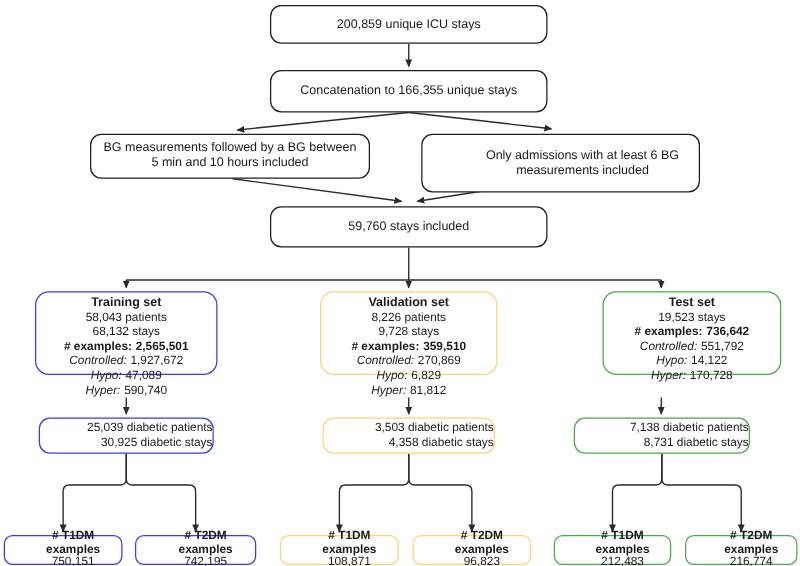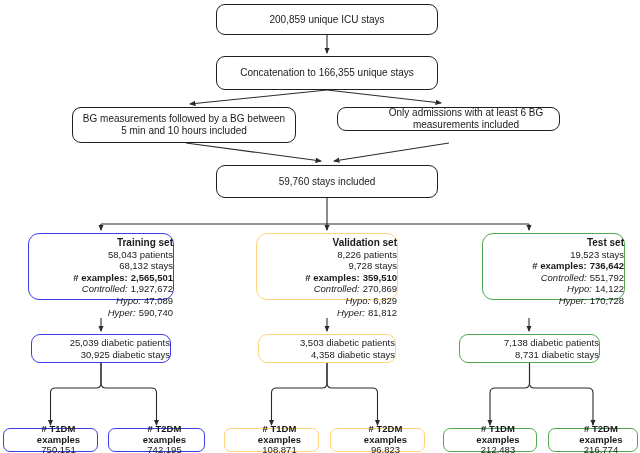--- a/index.html
+++ b/index.html
@@ -11,21 +11,21 @@
   }
   svg.connectors { position:absolute; left:0; top:0; width:640px; height:453px; }
   .node {
     position:absolute; background:#ffffff; border:1.3px solid #1f1f1f;
     border-radius:9px; display:flex; flex-direction:column;
     align-items:center; justify-content:center; text-align:center;
     font-size:10px; line-height:12px; padding:2px 6px;
   }
   .set-box {
     position:absolute; background:#ffffff; border:1.6px solid #888;
-    border-radius:11px; text-align:right; font-size:9.5px;
+    border-radius:11px; text-align:center; font-size:9.5px;
     line-height:11.6px; padding-top:3px; height:67px;
   }
   .set-title { font-weight:bold; font-size:10px; }
   .bold { font-weight:bold; }
   .ital { font-style:italic; }
   .v { margin-left:3px; }
   .vb { margin-left:3px; font-weight:bold; }
   .small-node {
     position:absolute; background:#ffffff; border:1.6px solid #888;
     border-radius:9px; text-align:right; font-size:9.5px;
@@ -85,21 +85,21 @@
   </div>
 
   <div class="node" style="left:216px;top:56px;width:222px;height:34px;">
     <span>Concatenation to 166,355 unique stays</span>
   </div>
 
   <div class="node" style="left:72px;top:107px;width:224px;height:36px;">
     <span>BG measurements followed by a BG between 5 min and 10 hours included</span>
   </div>
 
-  <div class="node" style="left:337px;top:107px;width:223px;height:24px;padding-left:41px;">
+  <div class="node" style="left:337px;top:107px;width:223px;height:47px;padding-left:41px;">
     <span>Only admissions with at least 6 BG measurements included</span>
   </div>
 
   <div class="node" style="left:216px;top:165px;width:222px;height:33px;">
     <span>59,760 stays included</span>
   </div>
 
   <div class="set-box" style="left: 28px; top: 233px; width: 146px; border-color: rgb(61, 61, 232);">
     <div class="set-title">Training set</div>
     <div>58,043 patients</div>

